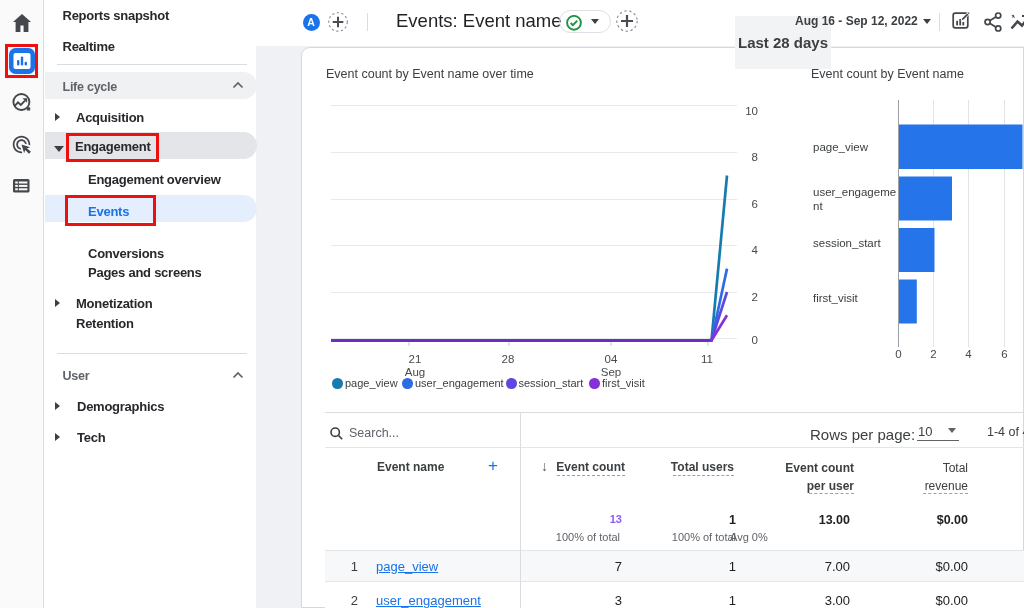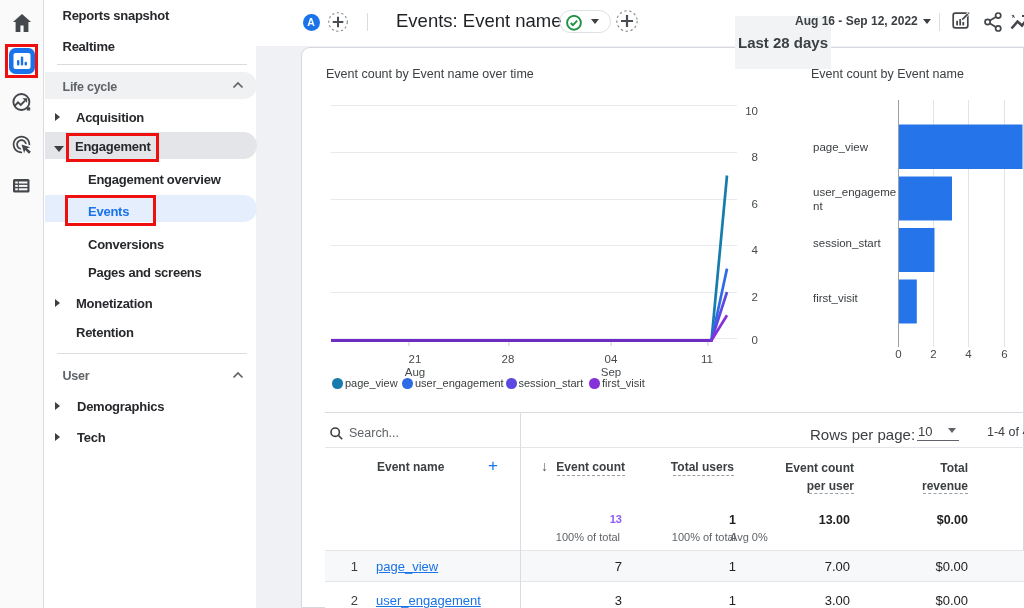--- a/index.html
+++ b/index.html
@@ -132,21 +132,21 @@
 
 <div class="abs" style="left:377px;top:460px;font-size:12px;font-weight:bold;color:#3c4043">Event name</div>
 <div class="abs" style="left:488px;top:456px;font-size:17px;color:#1a73e8">+</div>
 <div class="abs" style="left:541px;top:458px;font-size:14px;color:#5f6368">↓</div>
 <div class="abs" style="left:540px;top:460px;width:85px;font-size:12px;font-weight:bold;color:#3c4043;text-align:right;white-space:nowrap">Event count</div>
 <div class="abs" style="left:557px;top:475px;width:68px;border-top:1.5px dashed #9aa0a6"></div>
 <div class="abs" style="left:664px;top:460px;width:70px;font-size:12px;font-weight:bold;color:#3c4043;text-align:right">Total users</div>
 <div class="abs" style="left:673px;top:475px;width:61px;border-top:1.5px dashed #9aa0a6"></div>
 <div class="abs" style="left:774px;top:460px;width:80px;font-size:12px;font-weight:bold;color:#3c4043;text-align:right;line-height:17.5px">Event count<br>per user</div>
 <div class="abs" style="left:809px;top:493px;width:45px;border-top:1.5px dashed #9aa0a6"></div>
-<div class="abs" style="left:888px;top:460px;width:80px;font-size:12px;font-weight:bold;color:#3c4043;text-align:right;line-height:17.5px">Total<br>revenue</div>
+<div class="abs" style="left:888px;top:460px;width:80px;font-size:12px;font-weight:normal;color:#3c4043;text-align:right;line-height:17.5px">Total<br>revenue</div>
 <div class="abs" style="left:923px;top:493px;width:45px;border-top:1.5px dashed #9aa0a6"></div>
 
 <div class="abs" style="left:557px;top:513px;width:65px;font-size:11px;font-weight:bold;color:#8b5cf6;text-align:right">13</div>
 <div class="abs" style="left:500px;top:531px;width:120px;font-size:11px;color:#5f6368;text-align:right">100% of total</div>
 <div class="abs" style="left:664px;top:513px;width:72px;font-size:12.5px;font-weight:bold;color:#202124;text-align:right">1</div>
 <div class="abs" style="left:616px;top:531px;width:120px;font-size:11px;color:#5f6368;text-align:right">100% of total</div>
 <div class="abs" style="left:774px;top:513px;width:76px;font-size:12.5px;font-weight:bold;color:#202124;text-align:right">13.00</div>
 <div class="abs" style="left:730px;top:531px;width:120px;font-size:11px;color:#5f6368;">Avg 0%</div>
 <div class="abs" style="left:888px;top:513px;width:80px;font-size:12.5px;font-weight:bold;color:#202124;text-align:right">$0.00</div>
 
@@ -220,26 +220,26 @@
 
   <div class="pill" style="top:131.5px;background:#e3e5e8"></div>
   <div class="tri" style="left:10px;top:145.5px;border-top:6px solid #3c4043;border-left:5px solid transparent;border-right:5px solid transparent"></div>
   <div class="navitem" style="left:31px;top:139px">Engagement</div>
 
   <div class="navitem" style="left:44px;top:172px">Engagement overview</div>
 
   <div class="pill" style="top:195px;background:#e4eefc"></div>
   <div class="navitem" style="left:44px;top:204px;color:#1a73e8">Events</div>
 
-  <div class="navitem" style="left:44px;top:237px">Conversions</div>
+  <div class="navitem" style="left:44px;top:246px">Conversions</div>
   <div class="navitem" style="left:44px;top:265px">Pages and screens</div>
 
   <div class="tri" style="left:11px;top:299px;border-left:5.5px solid #3c4043;border-top:4.5px solid transparent;border-bottom:4.5px solid transparent"></div>
   <div class="navitem" style="left:32px;top:296px">Monetization</div>
-  <div class="navitem" style="left:32px;top:325px">Retention</div>
+  <div class="navitem" style="left:32px;top:316px">Retention</div>
 
   <div class="abs" style="left:13px;top:353px;width:190px;height:1px;background:#dadce0"></div>
   <div class="navitem" style="left:18.5px;top:368.5px;color:#5f6368;font-size:12.5px">User</div>
   <svg class="abs" style="left:188px;top:371px" width="12" height="8" viewBox="0 0 12 8">
       <path d="M1.5 6.5 L6 2 l4.5 4.5" fill="none" stroke="#5f6368" stroke-width="1.7"></path>
     </svg>
 
   <div class="tri" style="left:11px;top:402px;border-left:5.5px solid #3c4043;border-top:4.5px solid transparent;border-bottom:4.5px solid transparent"></div>
   <div class="navitem" style="left:33px;top:399px">Demographics</div>
   <div class="tri" style="left:11px;top:433px;border-left:5.5px solid #3c4043;border-top:4.5px solid transparent;border-bottom:4.5px solid transparent"></div>

